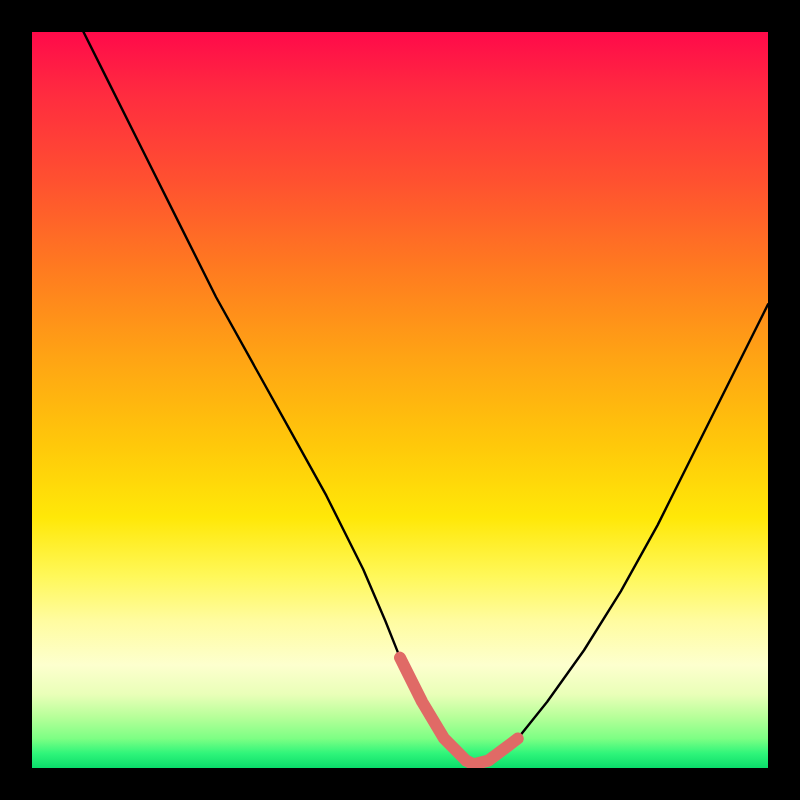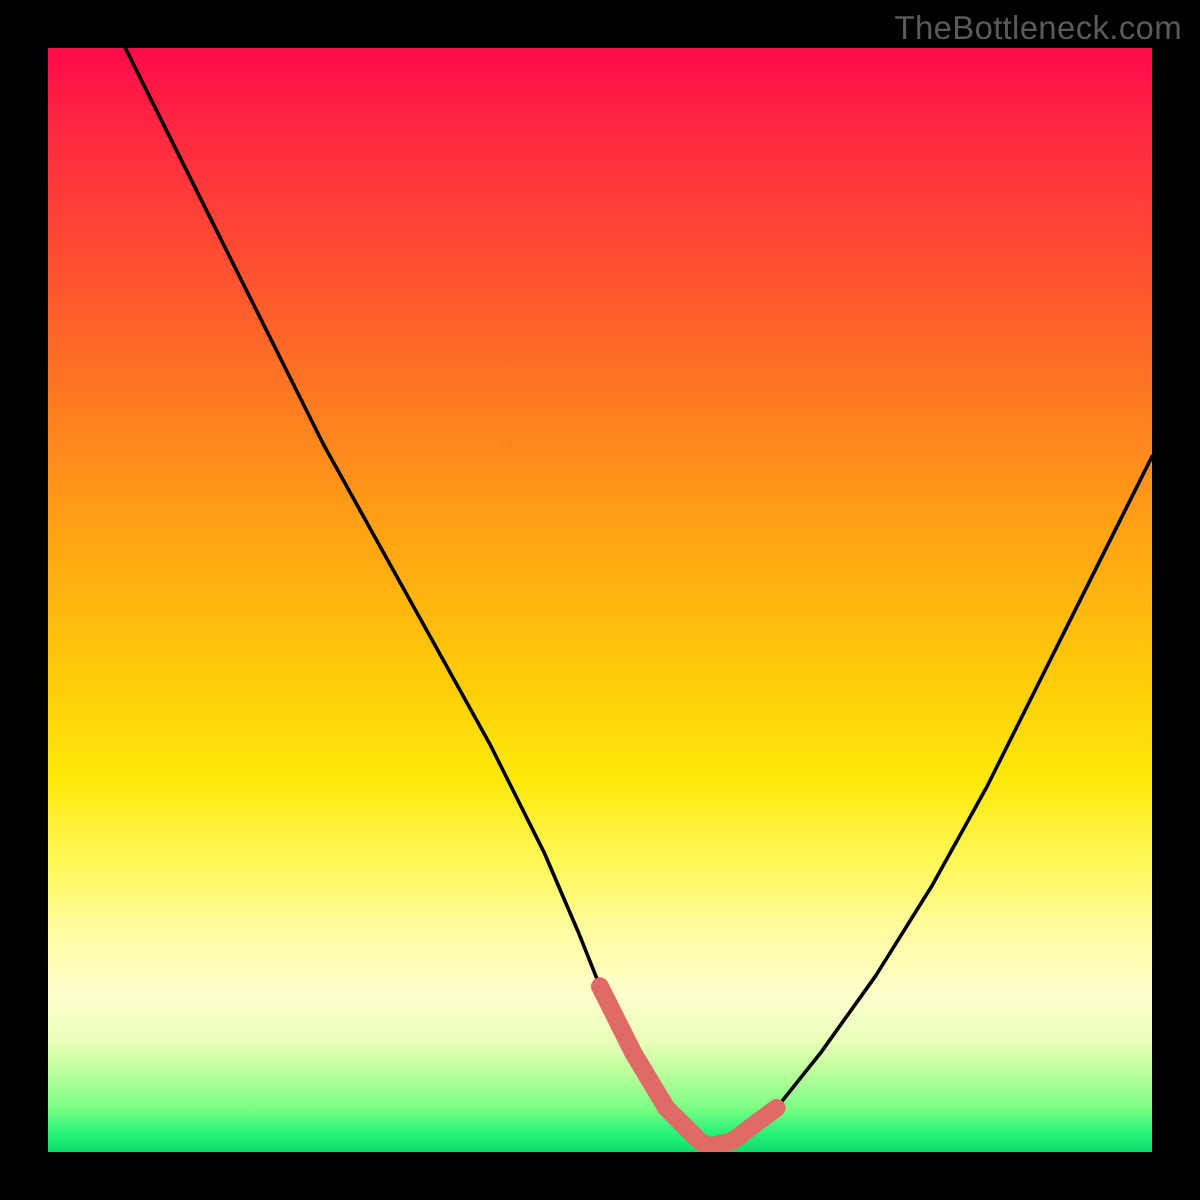--- a/index.html
+++ b/index.html
@@ -69,14 +69,13 @@
 <div class="frame">
 
   <div class="plot-area">
     <div class="gradient"></div>
     <svg class="curve-svg" viewBox="0 0 736 736" preserveAspectRatio="none">
       <path id="main-curve" fill="none" stroke="#000000" stroke-width="2.4" stroke-linecap="round" stroke-linejoin="round" d="M51.52 0.00 L73.60 44.16 L110.40 117.76 L147.20 191.36 L184.00 264.96 L220.80 331.20 L257.60 397.44 L294.40 463.68 L331.20 537.28 L353.28 588.80 L368.00 625.60 L390.08 669.76 L412.16 706.56 L434.24 728.64 L441.60 732.32 L456.32 728.64 L485.76 706.56 L515.20 669.76 L552.00 618.24 L588.80 559.36 L625.60 493.12 L662.40 419.52 L699.20 345.92 L736.00 272.32"></path>
       <path id="valley-highlight" fill="none" stroke="#e06a66" stroke-width="12" stroke-linecap="round" stroke-linejoin="round" d="M368.00 625.60 L390.08 669.76 L412.16 706.56 L434.24 728.64 L441.60 732.32 L456.32 728.64 L485.76 706.56"></path>
     </svg>
   </div>
 
-  <div class="attribution">TheBottleneck.com</div>
 </div>
 
 </body></html>

